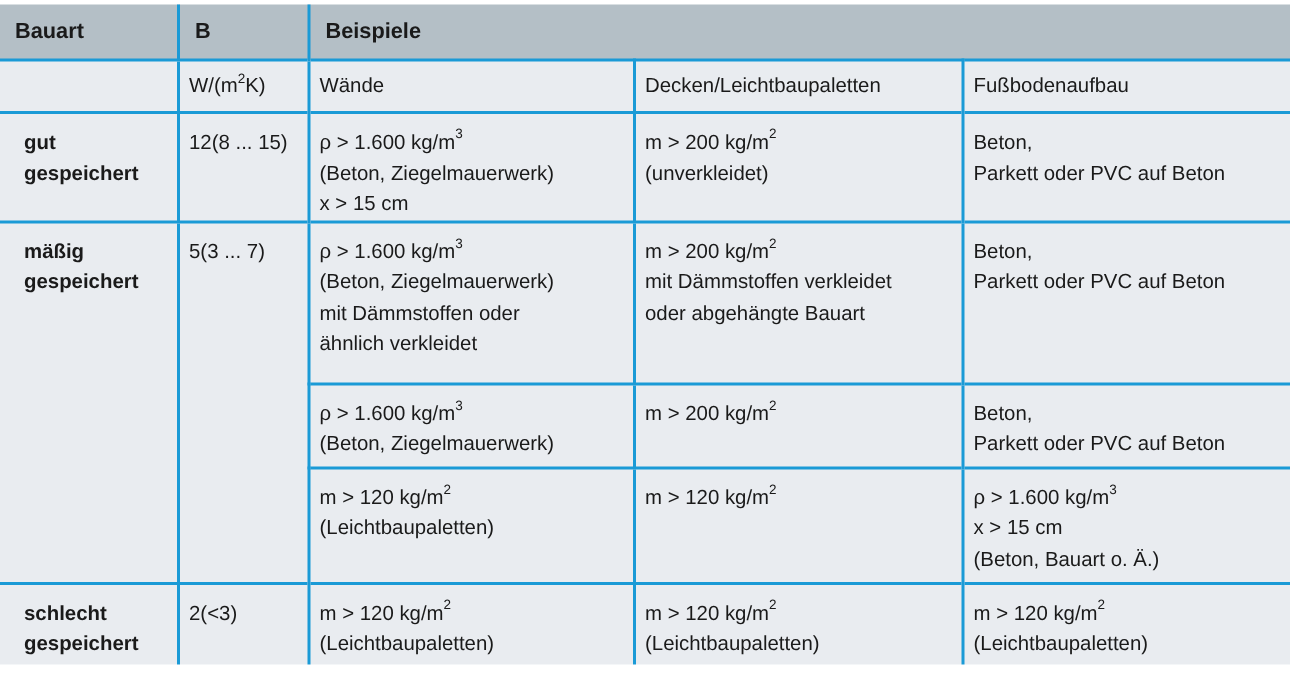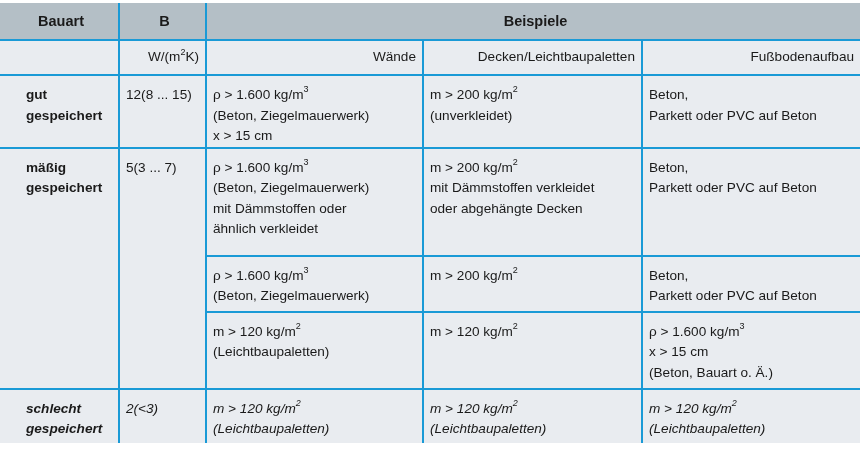--- a/index.html
+++ b/index.html
@@ -3,36 +3,36 @@
   <meta charset="utf-8">
   <style>
     html, body { margin: 0; padding: 0; background: #ffffff; }
     body { width: 860px; height: 455px; overflow: hidden; position: relative;
            font-family: "Liberation Sans", "DejaVu Sans", sans-serif; color: #1a1a1a; }
     .tbl { position: absolute; left: 0; top: 3px; width: 860px; }
     table { border-collapse: collapse; width: 860px; table-layout: fixed; }
     td, th { font-size: 13.6px; line-height: 20.5px; vertical-align: top; text-align: left;
              padding: 0 6px; background: #e9ecf0; font-weight: normal; }
     th.h { background: #b4bfc6; font-weight: bold; font-size: 14.5px; height: 36px;
-           vertical-align: middle; padding-left: 10px; text-align: center; }
+           vertical-align: middle; padding-left: 10px; }
     th.h.first { padding-left: 10px; }
-    .sub td { height: 33px; vertical-align: middle; text-align: right; }
+    .sub td { height: 33px; vertical-align: middle; }
     .bold { font-weight: bold; }
-    td.c1 { padding-left: 26px; }
+    td.c1 { padding-left: 16px; }
     
     td, th { border-right: 2px solid #1a9ad6; border-top: 2px solid #1a9ad6; }
     tr.head th { border-top: none; }
     td:last-child, th:last-child { border-right: none; }
     tr.head th.c3 { border-right: none; }
     .pad { padding-top: 9px; }
     .r-gut td { height: 57px; }
     .r-m1 td { height: 97px; }
     .r-m2 td { height: 45px; }
     .r-m3 td { height: 66px; }
-    .r-s td { height: 49px; border-bottom: none; font-style: italic; }
+    .r-s td { height: 49px; border-bottom: none; }
     .line { display: block; white-space: nowrap; }
     sup { font-size: 9px; line-height: 0; position: relative; top: -1px; vertical-align: super; }
     .fade { position: absolute; left: 0; top: 443px; width: 860px; height: 12px; background: #ffffff; }
   </style>
 </head>
 <body>
 
 <div class="tbl">
 <table>
   <colgroup>
@@ -85,21 +85,21 @@
     <td class="pad" rowspan="3">5(3 ... 7)</td>
     <td class="pad">
       <span class="line">ρ &gt; 1.600 kg/m<sup>3</sup></span>
       <span class="line">(Beton, Ziegelmauerwerk)</span>
       <span class="line">mit Dämmstoffen oder</span>
       <span class="line">ähnlich verkleidet</span>
     </td>
     <td class="pad">
       <span class="line">m &gt; 200 kg/m<sup>2</sup></span>
       <span class="line">mit Dämmstoffen verkleidet</span>
-      <span class="line">oder abgehängte Decken</span>
+      <span class="line">oder abgehängte Bauart</span>
     </td>
     <td class="pad">
       <span class="line">Beton,</span>
       <span class="line">Parkett oder PVC auf Beton</span>
     </td>
   </tr>
   <tr class="r-m2">
     <td class="pad">
       <span class="line">ρ &gt; 1.600 kg/m<sup>3</sup></span>
       <span class="line">(Beton, Ziegelmauerwerk)</span>

